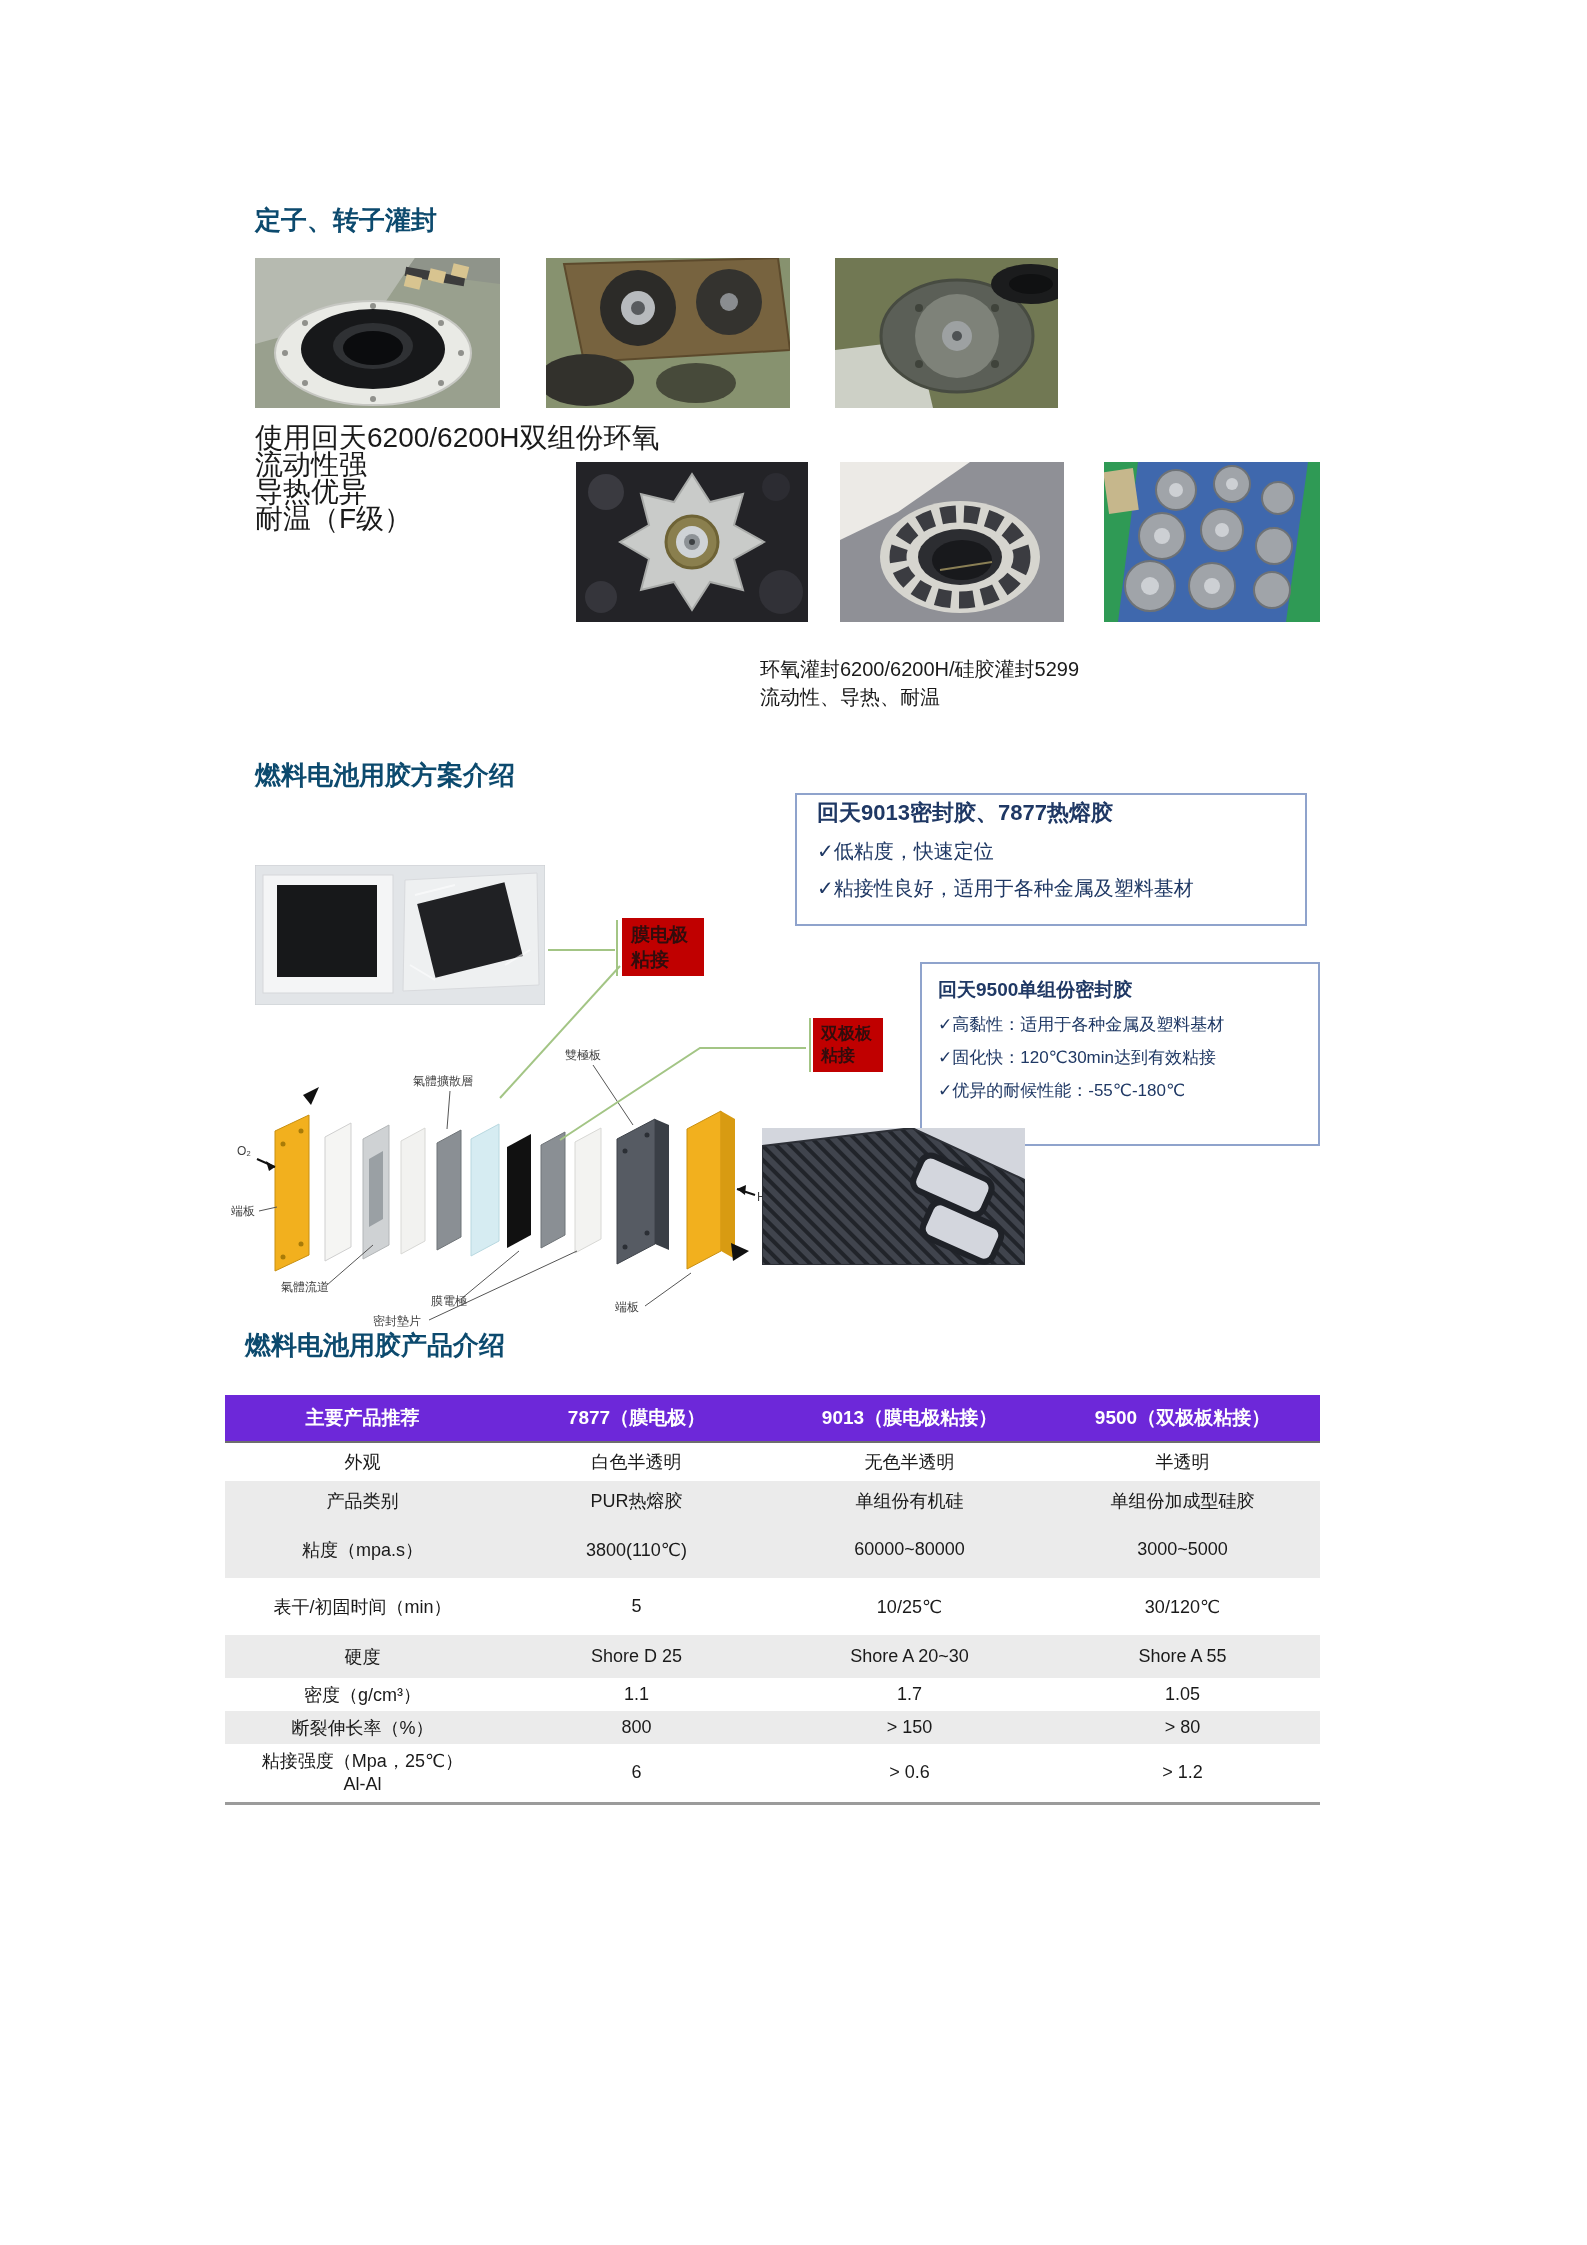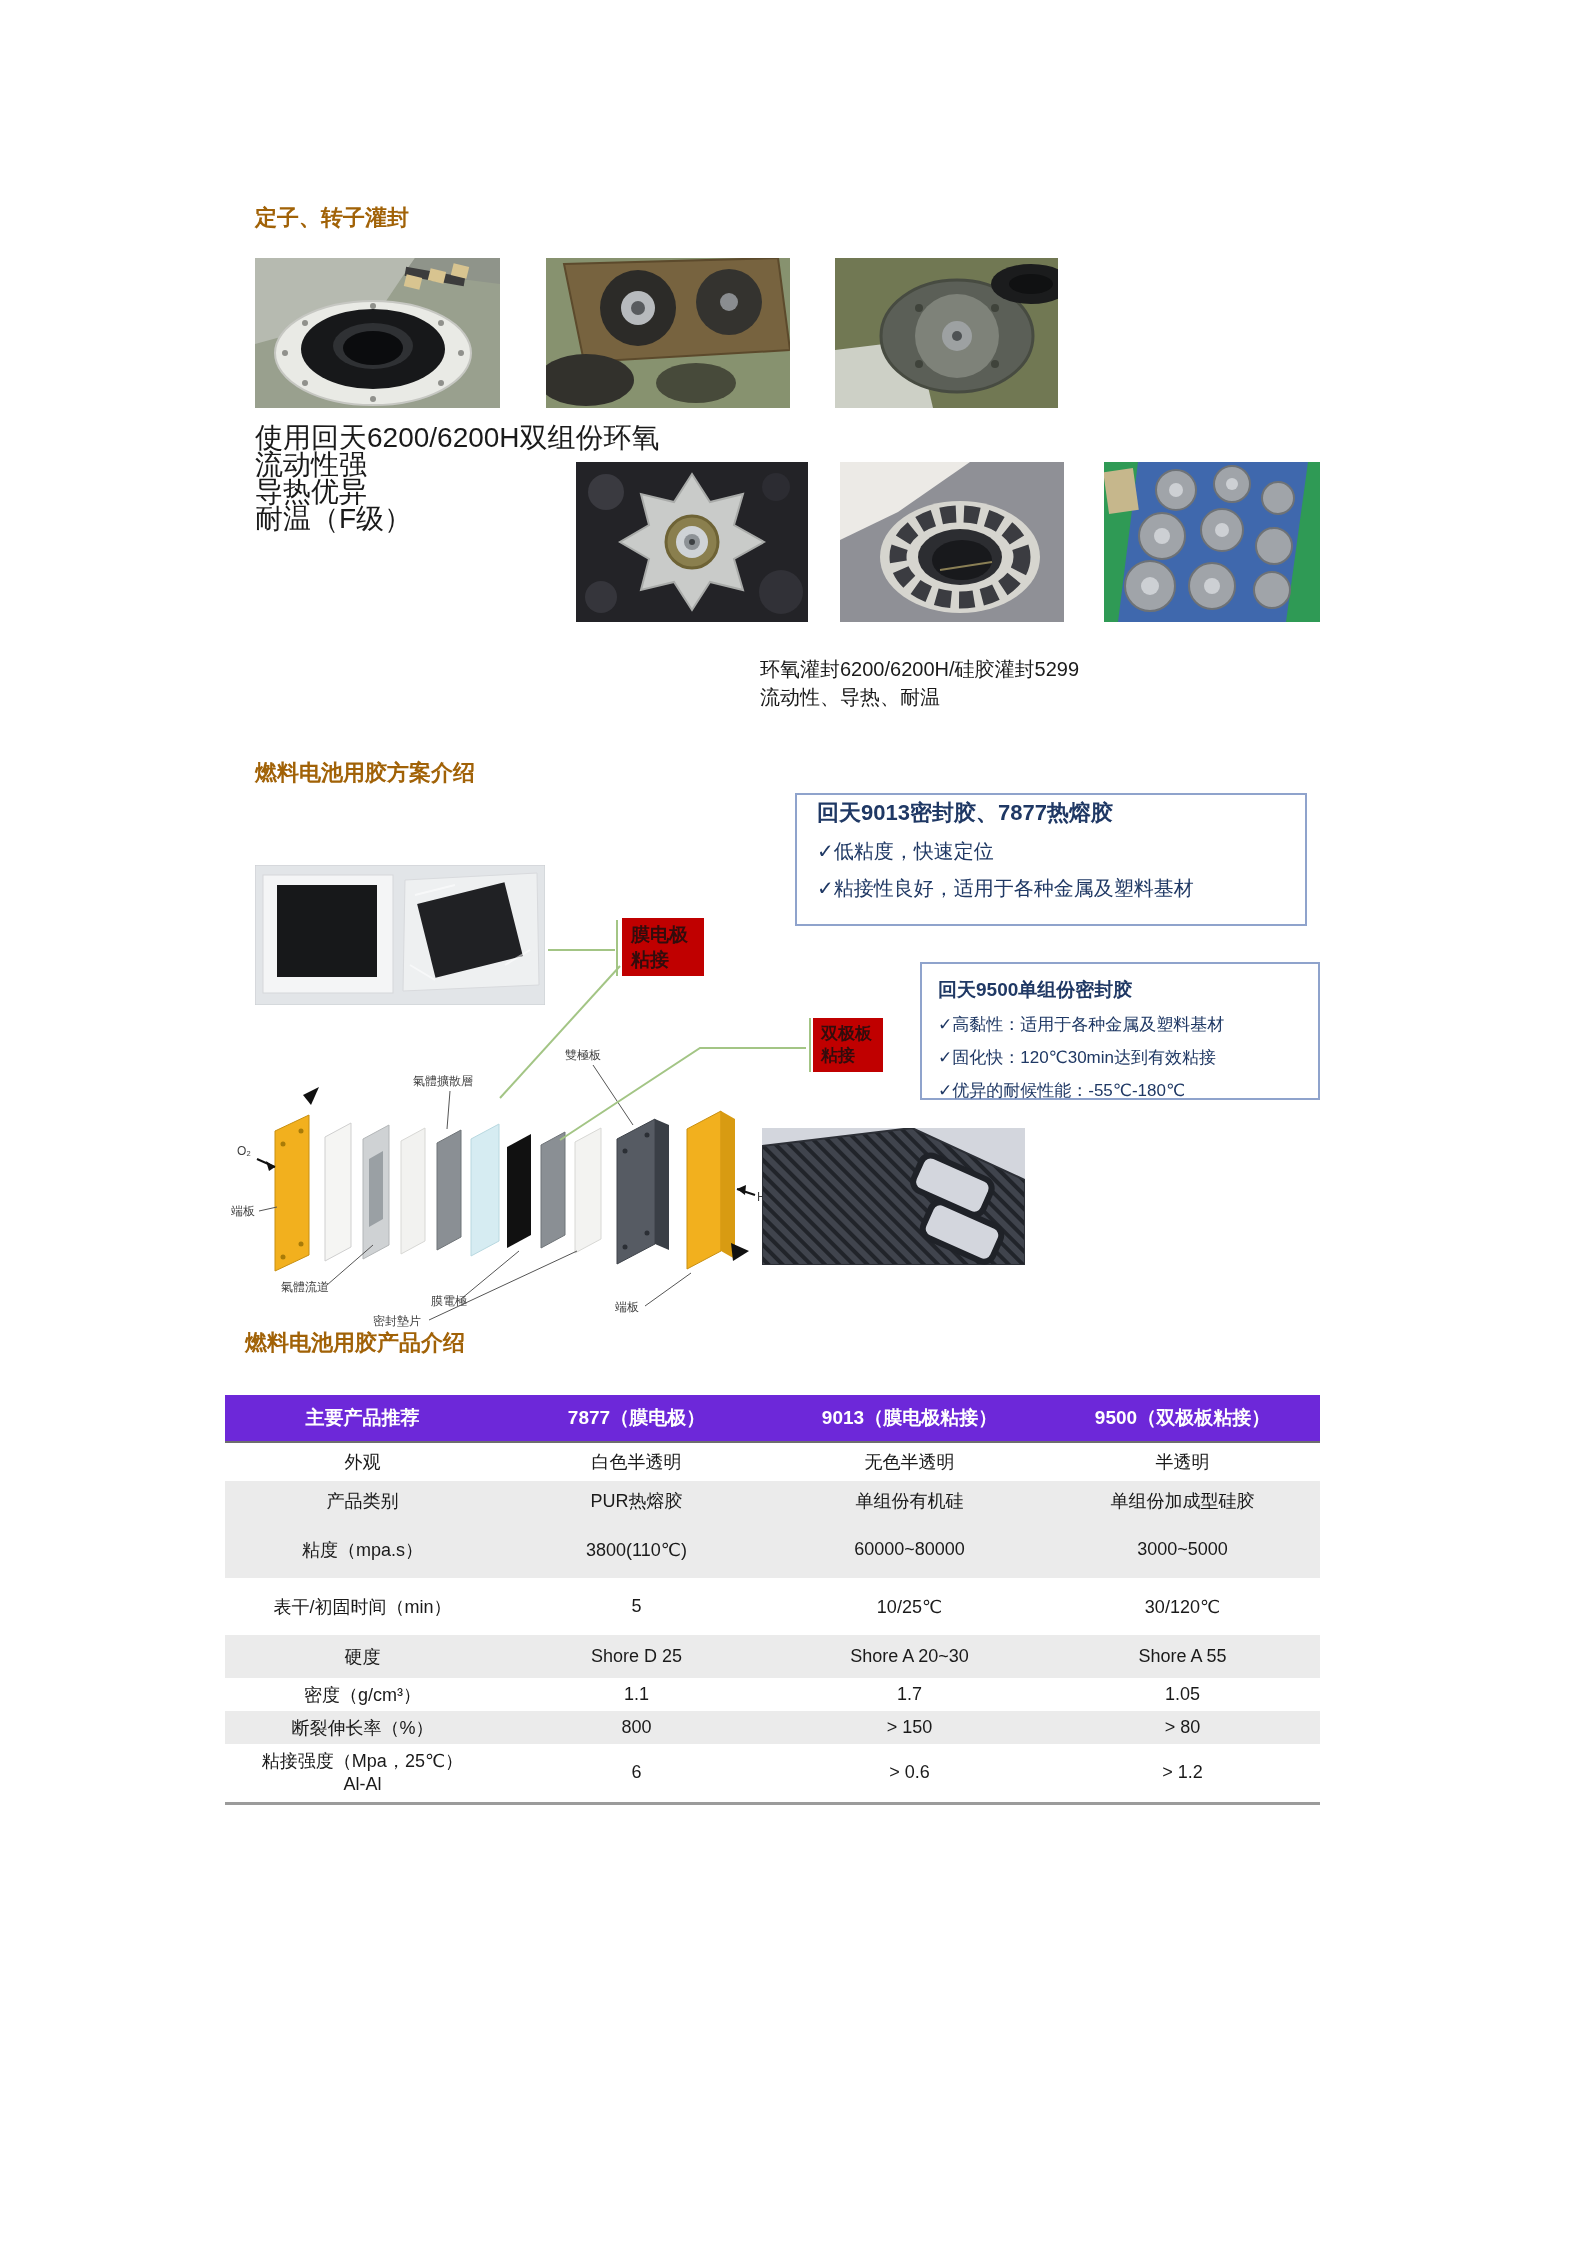--- a/index.html
+++ b/index.html
@@ -1,28 +1,28 @@
 <!DOCTYPE html>
 <html><head>
 <meta charset="utf-8">
 <style>
   html,body{margin:0;padding:0;background:#fff;}
   .page{position:relative;width:1587px;height:2245px;background:#ffffff;overflow:hidden;
         font-family:"Liberation Sans","DejaVu Sans",sans-serif;color:#1a1a1a;}
-  .red-h{position:absolute;color:#a16207;font-weight:bold;font-size:22px;white-space:nowrap;}
+  .red-h{position:absolute;color:#0c4a6e;font-weight:bold;font-size:26px;white-space:nowrap;}
   .photo{position:absolute;}
   .photo svg{display:block;}
   .intro{position:absolute;left:255px;top:424px;font-size:28px;line-height:27px;color:#1a1a1a;}
   .caption{position:absolute;left:760px;top:655px;font-size:20px;line-height:28px;color:#1a1a1a;}
   .bluebox{position:absolute;background:#ffffff;border:2px solid #8FA3CC;color:#1F3864;box-sizing:border-box;}
   .bb-title{font-weight:bold;}
   .box1{left:795px;top:793px;width:512px;height:133px;padding:3px 20px;}
   .box1 .bb-title{font-size:22px;margin-bottom:6px;}
   .box1 .bb-item{font-size:20px;margin-top:10px;}
-  .box2{left:920px;top:962px;width:400px;height:138px;padding:13px 16px;}
+  .box2{left:920px;top:962px;width:400px;height:184px;padding:13px 16px;}
   .box2 .bb-title{font-size:19px;margin-bottom:4px;}
   .box2 .bb-item{font-size:17px;margin-top:10px;}
   .callout{position:absolute;background:#C00000;color:#320c0c;font-weight:bold;
            box-sizing:border-box;line-height:1.3;}
   .callout1{left:622px;top:918px;width:82px;height:58px;font-size:19px;padding:5px 0 0 9px;}
   .callout2{left:813px;top:1018px;width:70px;height:54px;font-size:17px;padding:5px 0 0 8px;}
   .overlay-svg{position:absolute;left:225px;top:860px;pointer-events:none;}
   .ptable{position:absolute;left:225px;top:1395px;width:1095px;font-size:18px;}
   .trow{display:flex;align-items:center;text-align:center;}
   .thead{height:48px;background:#6d28d9;color:#ffffff;font-weight:bold;font-size:19px;

